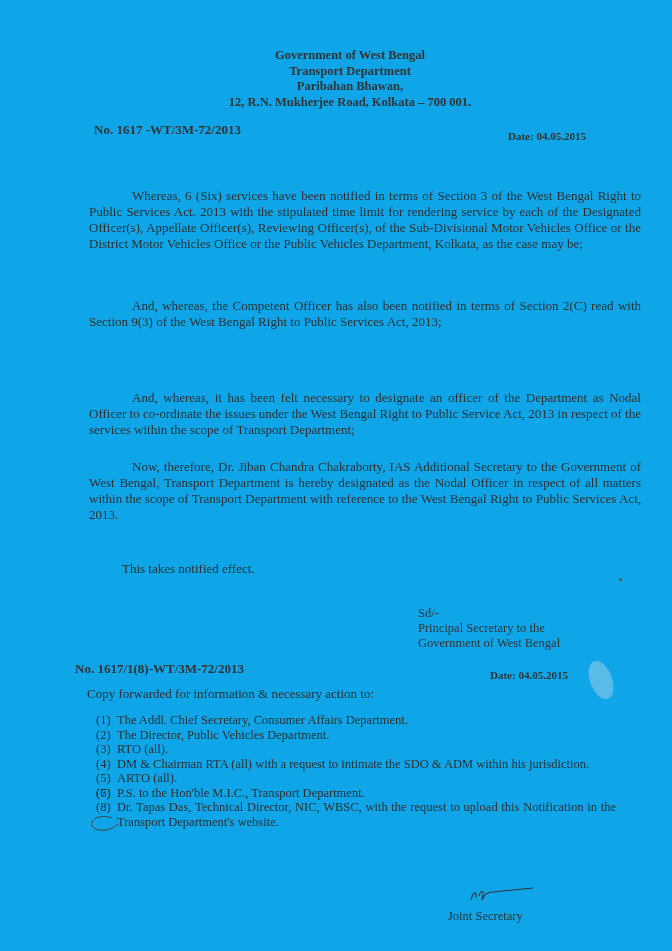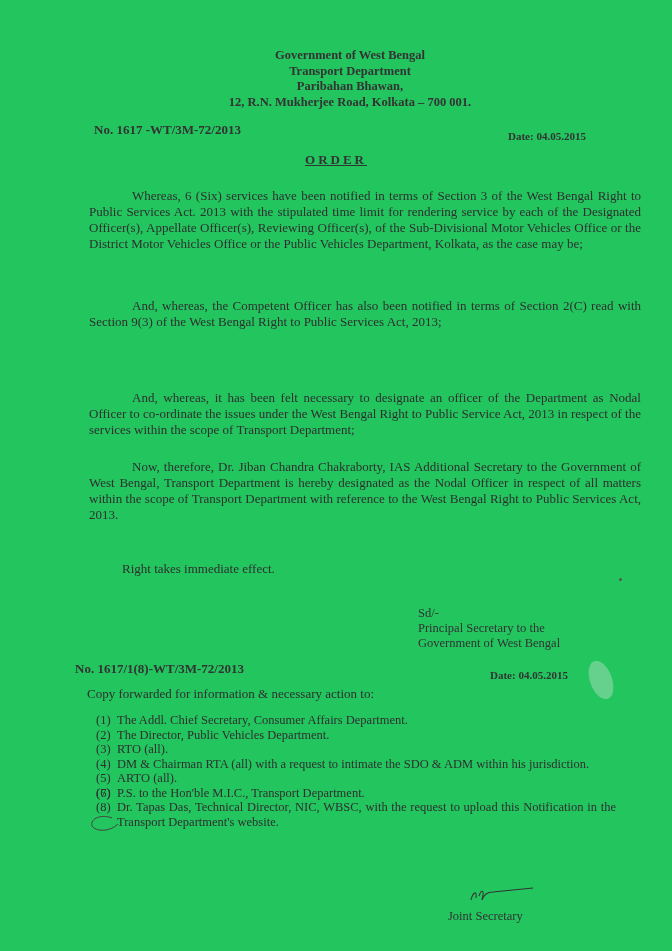--- a/index.html
+++ b/index.html
@@ -1,21 +1,21 @@
 <!DOCTYPE html>
 <html><head>
   <meta charset="utf-8">
   <style>
     html, body { margin: 0; padding: 0; background: #ffffff; }
     body {
       width: 672px; height: 951px; position: relative; overflow: hidden;
       font-family: "Liberation Serif", "DejaVu Serif", serif;
       color: #2b2b2b;
     }
-    .page { position: absolute; left: 0; top: 0; width: 672px; height: 951px; background: #22c55e; }
+    .page { position: absolute; left: 0; top: 0; width: 672px; height: 951px; background: #0ea5e9; }
     .abs { position: absolute; white-space: nowrap; }
     .letterhead { position: absolute; left: 150px; top: 48px; width: 400px; text-align: center;
       font-weight: bold; font-size: 12.5px; line-height: 15.5px; color: #333; }
     .letterhead .addr { font-size: 12.5px; }
     .ref { font-weight: bold; font-size: 13px; color: #333; }
     .date { font-weight: bold; font-size: 11px; color: #333; }
     .order-title { left: 0; width: 672px; top: 152px; text-align: center; font-weight: bold;
       font-size: 13px; letter-spacing: 3px; text-decoration: underline; color: #333; }
     .para { position: absolute; left: 89px; width: 552px; font-size: 13px; line-height: 16px;
       text-align: justify; color: #2f2f2f; }
@@ -40,36 +40,35 @@
   <div class="letterhead">
     <div>Government of West Bengal</div>
     <div>Transport Department</div>
     <div>Paribahan Bhawan,</div>
     <div class="addr">12, R.N. Mukherjee Road, Kolkata – 700 001.</div>
   </div>
 
   <div class="abs ref" style="left:94px;top:122px;">No. 1617 -WT/3M-72/2013</div>
   <div class="abs date" style="left:508px;top:130px;">Date: 04.05.2015</div>
 
-  <div class="abs order-title">ORDER</div>
 
   <div class="para" style="top:188px;">
     <span class="indent"></span><span>Whereas, 6 (Six) services have been notified in terms of Section 3 of the West Bengal Right to Public Services Act. 2013 with the stipulated time limit for rendering service by each of the Designated Officer(s), Appellate Officer(s), Reviewing Officer(s), of the Sub-Divisional Motor Vehicles Office or the District Motor Vehicles Office or the Public Vehicles Department, Kolkata, as the case may be;</span>
   </div>
   <div class="para" style="top:298px;">
     <span class="indent"></span><span>And, whereas, the Competent Officer has also been notified in terms of Section 2(C) read with Section 9(3) of the West Bengal Right to Public Services Act, 2013;</span>
   </div>
   <div class="para" style="top:366px;margin-top:24px;">
     <span class="indent"></span><span>And, whereas, it has been felt necessary to designate an officer of the Department as Nodal Officer to co-ordinate the issues under the West Bengal Right to Public Service Act, 2013 in respect of the services within the scope of Transport Department;</span>
   </div>
   <div class="para" style="top:459px;">
     <span class="indent"></span><span>Now, therefore, Dr. Jiban Chandra Chakraborty, IAS Additional Secretary to the Government of West Bengal, Transport Department is hereby designated as the Nodal Officer in respect of all matters within the scope of Transport Department with reference to the West Bengal Right to Public Services Act, 2013.</span>
   </div>
   <div class="para" style="top:561px;left:122px;width:300px;">
-    <span>Right takes immediate effect.</span>
+    <span>This takes notified effect.</span>
   </div>
 
   <div class="sig-block" style="top:606px;">
     <div>Sd/-</div>
     <div>Principal Secretary to the</div>
     <div>Government of West Bengal</div>
   </div>
 
   <div class="abs ref" style="left:75px;top:661px;">No. 1617/1(8)-WT/3M-72/2013</div>
   <div class="abs date" style="left:490px;top:669px;">Date: 04.05.2015</div>

